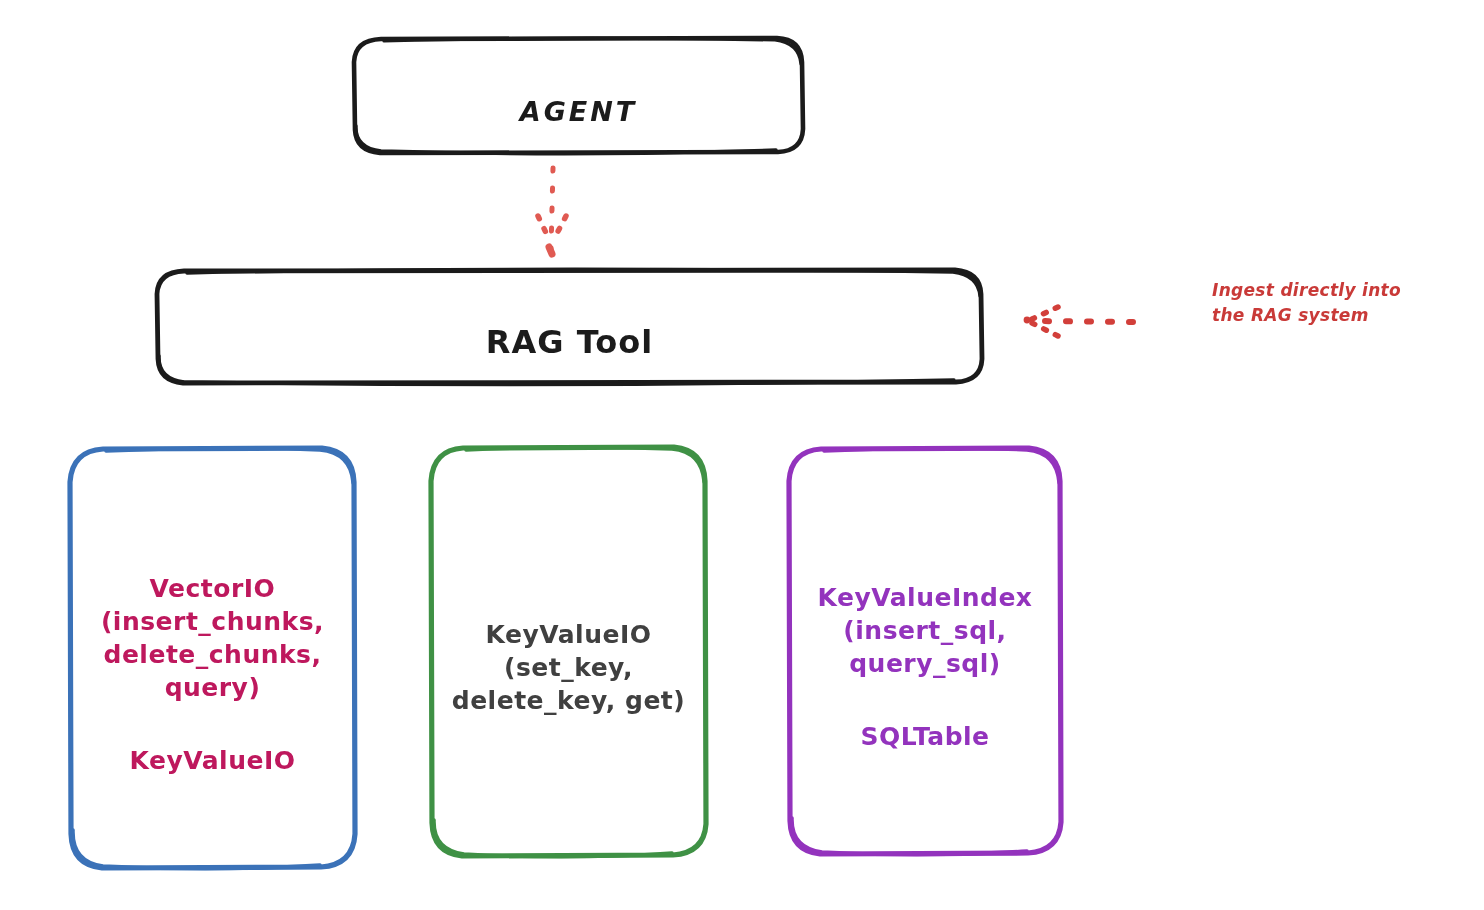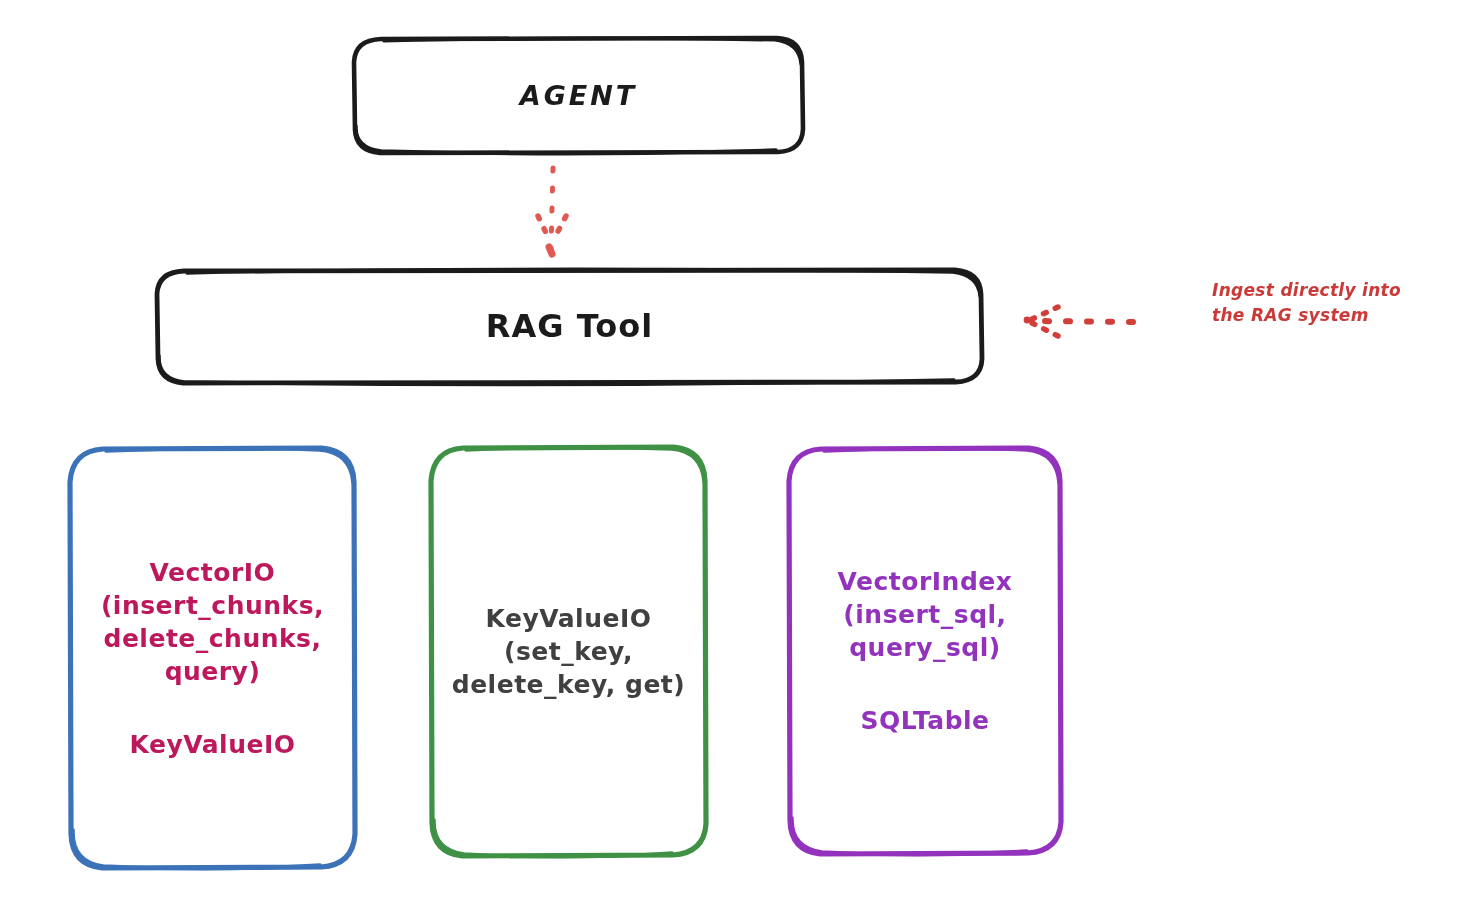--- a/index.html
+++ b/index.html
@@ -28,20 +28,21 @@
   .node-label {
     position: absolute;
     display: flex;
     align-items: center;
     justify-content: center;
     text-align: center;
     line-height: 1.32;
     white-space: pre-line;
     letter-spacing: 0.5px;
     pointer-events: none;
+    margin-top: 16px;
   }
 
   
   .box-title {
     font-family: "DejaVu Sans", sans-serif;
     font-weight: 600;
     color: #1b1b1b;
     font-style: italic;
   }
   #agent-label {
@@ -160,21 +161,21 @@
     <span class="index-name">KeyValueIO</span>
   </div>
 
   <div class="node-label store-label" id="keyvalueio-label">
     <span class="api-sig">KeyValueIO
 (set_key,
 delete_key, get)</span>
   </div>
 
   <div class="node-label store-label" id="relationalio-label">
-    <span class="api-sig">VectorIndex
+    <span class="api-sig">KeyValueIndex
 (insert_sql,
 query_sql)</span>
     <span class="index-name">SQLTable</span>
   </div>
 
   <div id="ingest-note">Ingest directly into
 the RAG system</div>
 
 </div>
 

